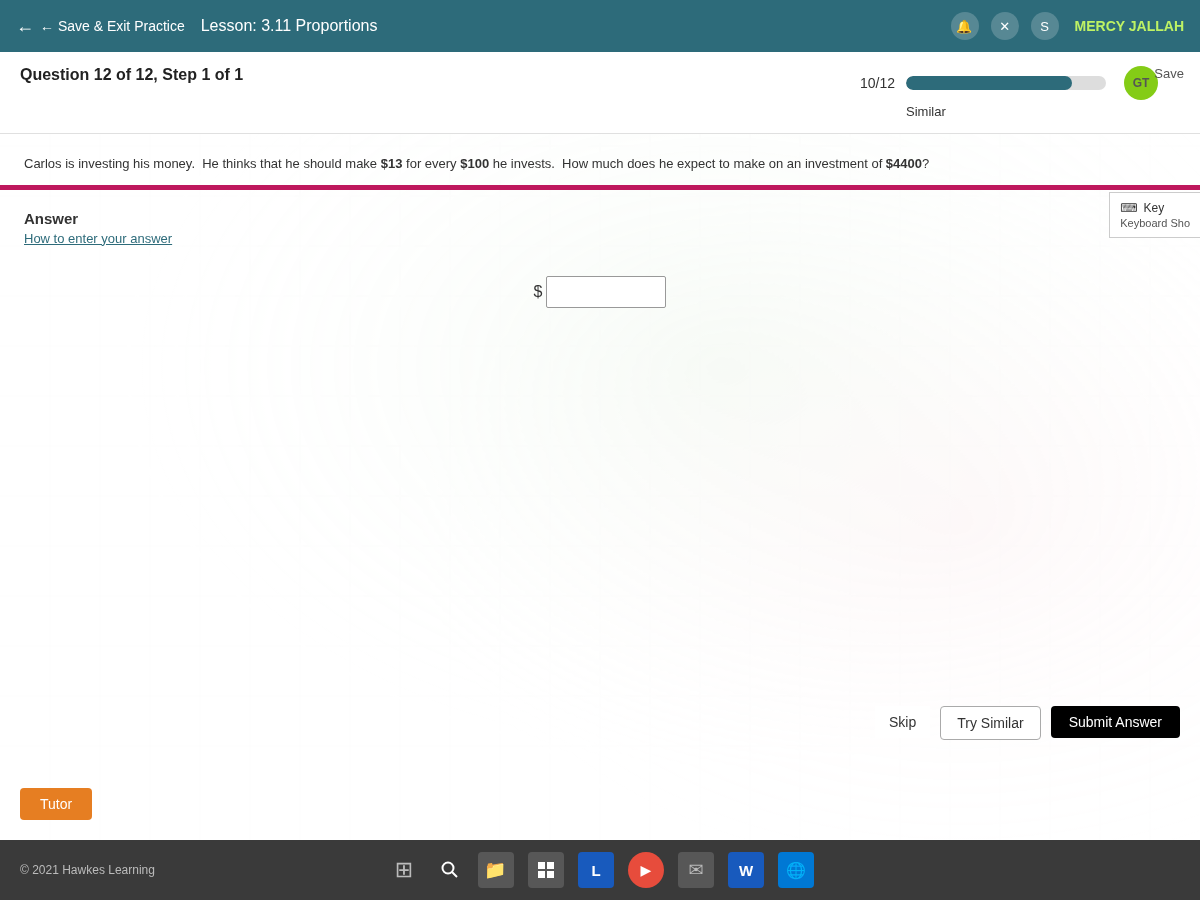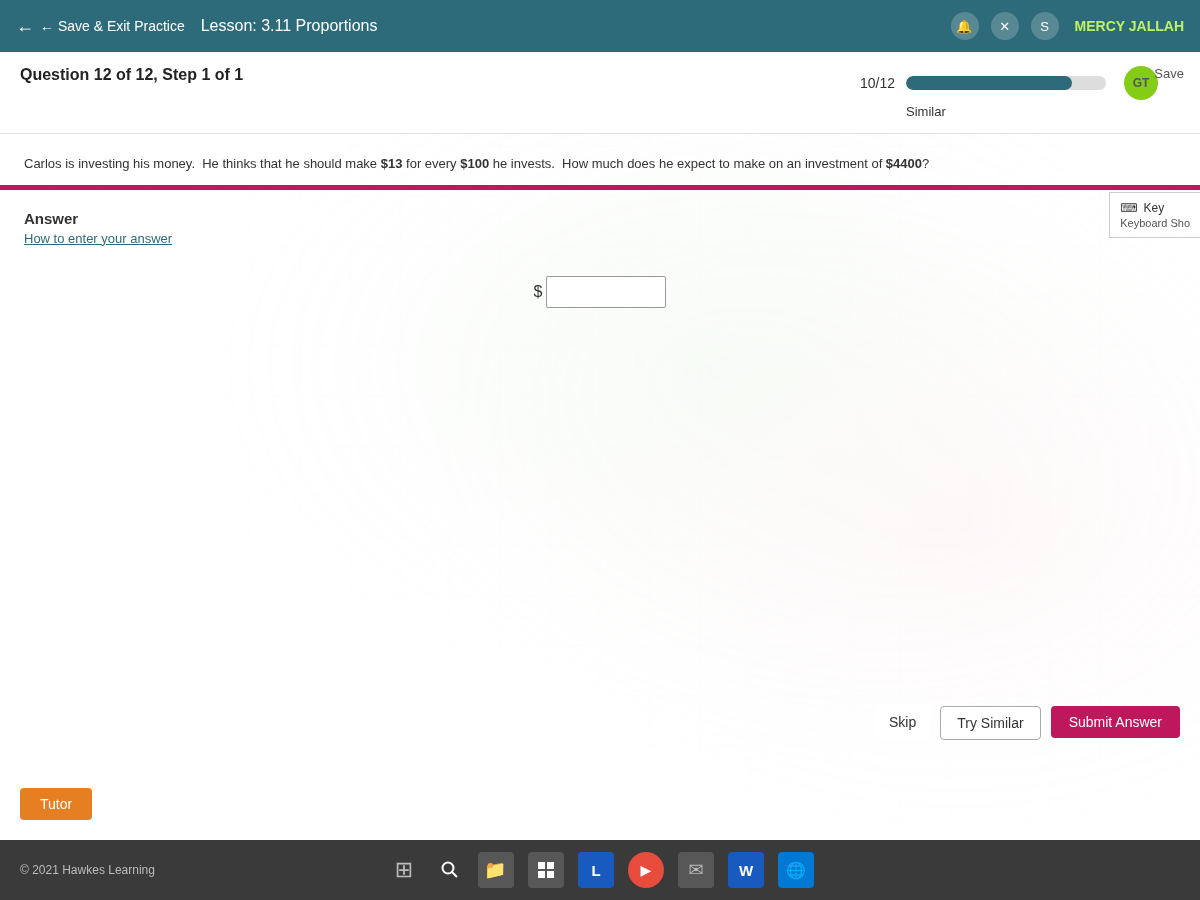--- a/index.html
+++ b/index.html
@@ -215,21 +215,21 @@
     .btn-try-similar {
       background: white;
       border: 1px solid #aaa;
       color: #333;
       font-size: 14px;
       cursor: pointer;
       padding: 8px 16px;
       border-radius: 4px;
     }
     .btn-submit {
-      background: #be185d;
+      background: #000000;
       border: none;
       color: white;
       font-size: 14px;
       cursor: pointer;
       padding: 8px 18px;
       border-radius: 4px;
     }
 
     
     .tutor-btn {

